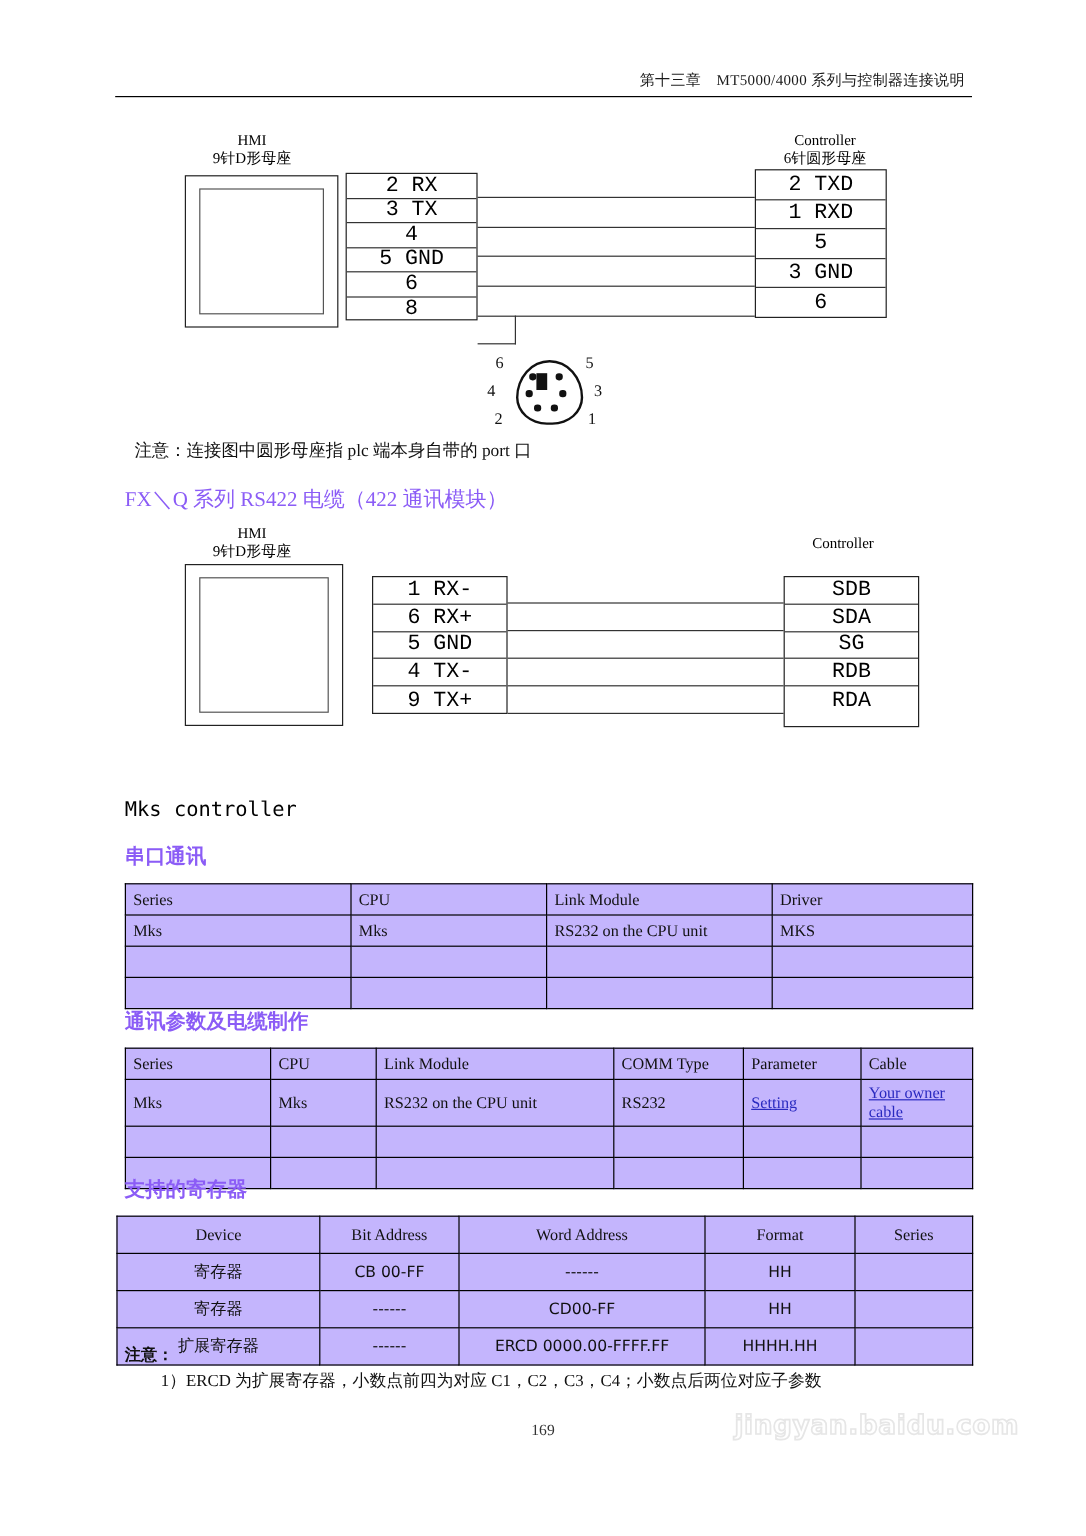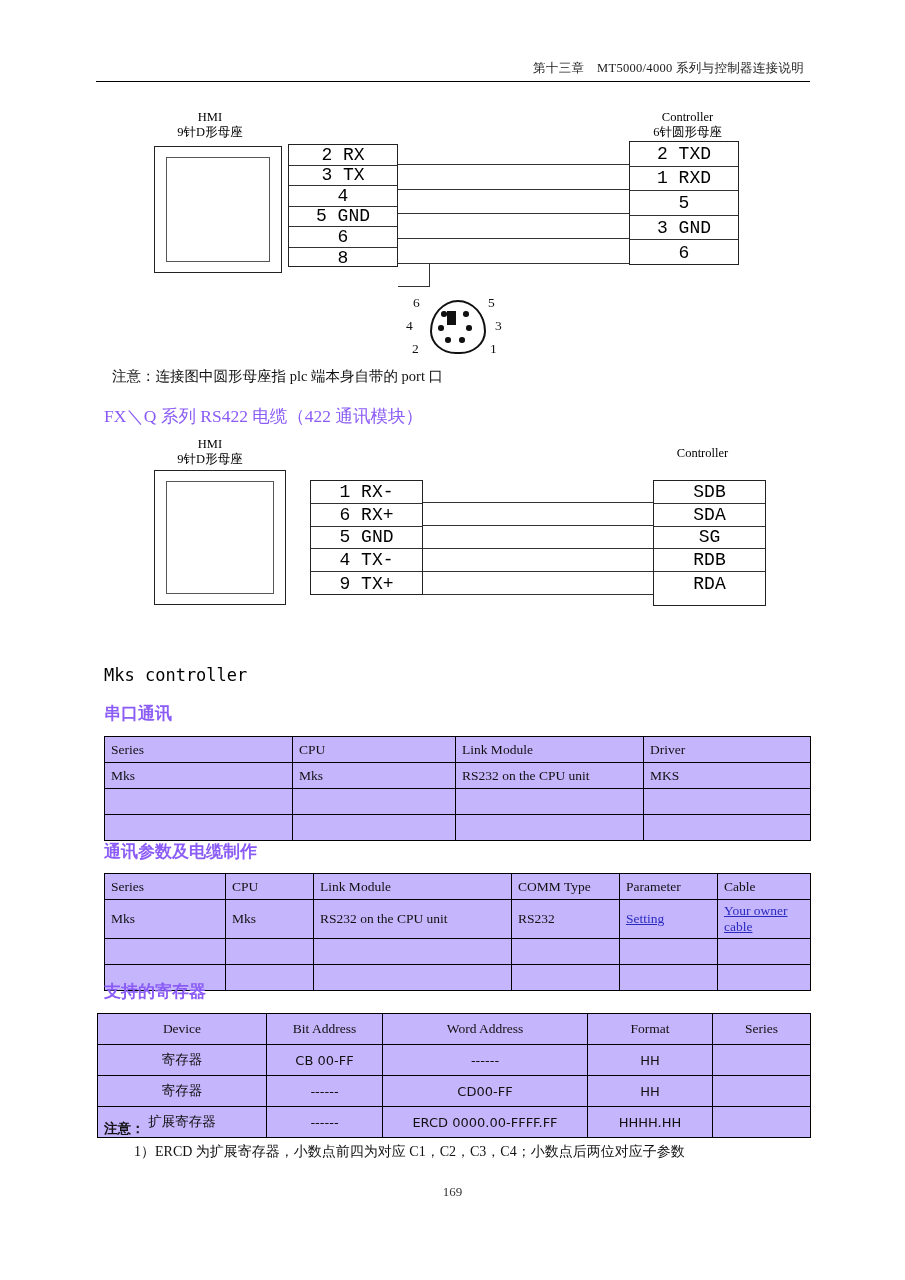--- a/index.html
+++ b/index.html
@@ -447,13 +447,14 @@
     </tr>
   </tbody>
 </table>
 
 <div class="bodytext" style="left:104px; top:1119px; font-size:13.5px; font-weight:bold;">注意：</div>
 <div class="bodytext" style="left:134px; top:1141px; font-size:14px;">1）ERCD 为扩展寄存器，小数点前四为对应 C1，C2，C3，C4；小数点后两位对应子参数</div>
 
 <div id="page-number">169</div>
 
 <div id="watermark">
+  <div class="wm-sub">jingyan.baidu.com</div>
 </div>
 
 </body></html>

